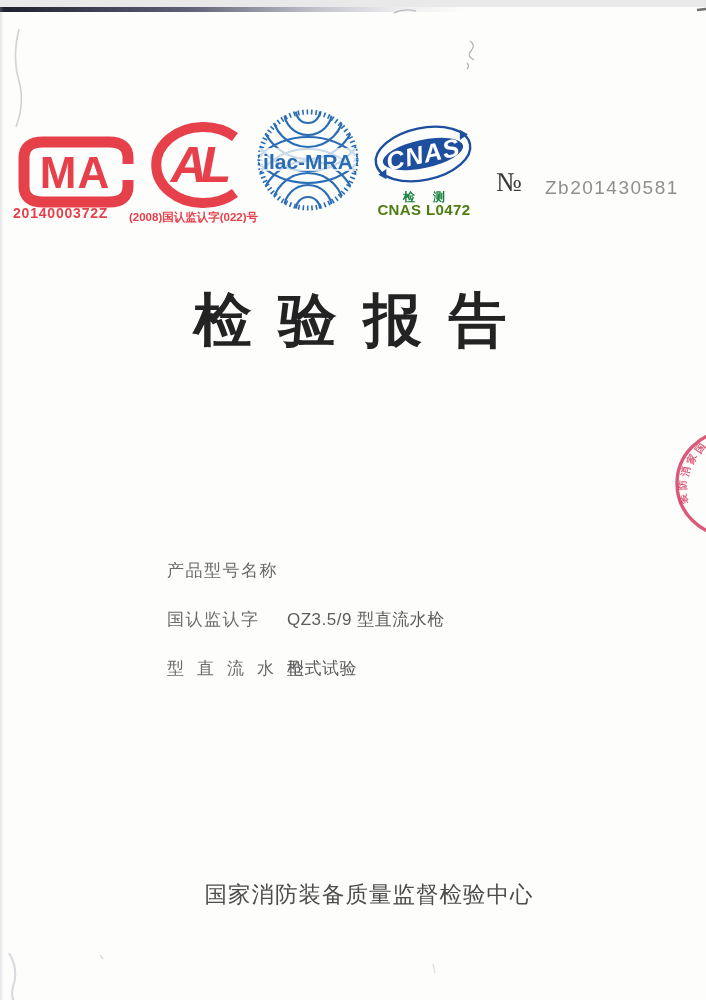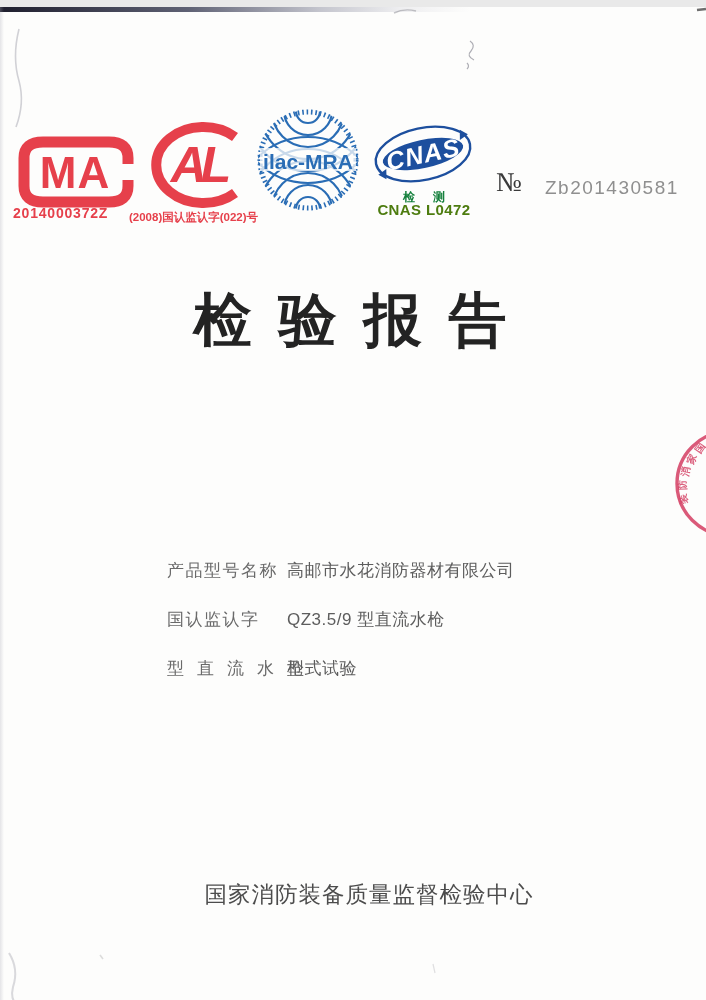--- a/index.html
+++ b/index.html
@@ -123,21 +123,20 @@
       <text transform="translate(37 45) rotate(-68)">家</text>
       <text transform="translate(32 57) rotate(-80)">消</text>
       <text transform="translate(30 70) rotate(-92)">防</text>
       <text transform="translate(32 83) rotate(-105)">装</text>
     </g>
   </svg>
 
   <div class="fields">
     <div class="field-row">
       <span class="field-label">产品型号名称</span>
-      <span class="field-value">高邮市水花消防器材有限公司</span>
     </div>
     <div class="field-row">
       <span class="field-label">国认监认字</span>
       <span class="field-value">QZ3.5/9 型直流水枪</span>
     </div>
     <div class="field-row">
       <span class="field-label wide">型直流水枪</span>
       <span class="field-value">型式试验</span>
     </div>
   </div>

